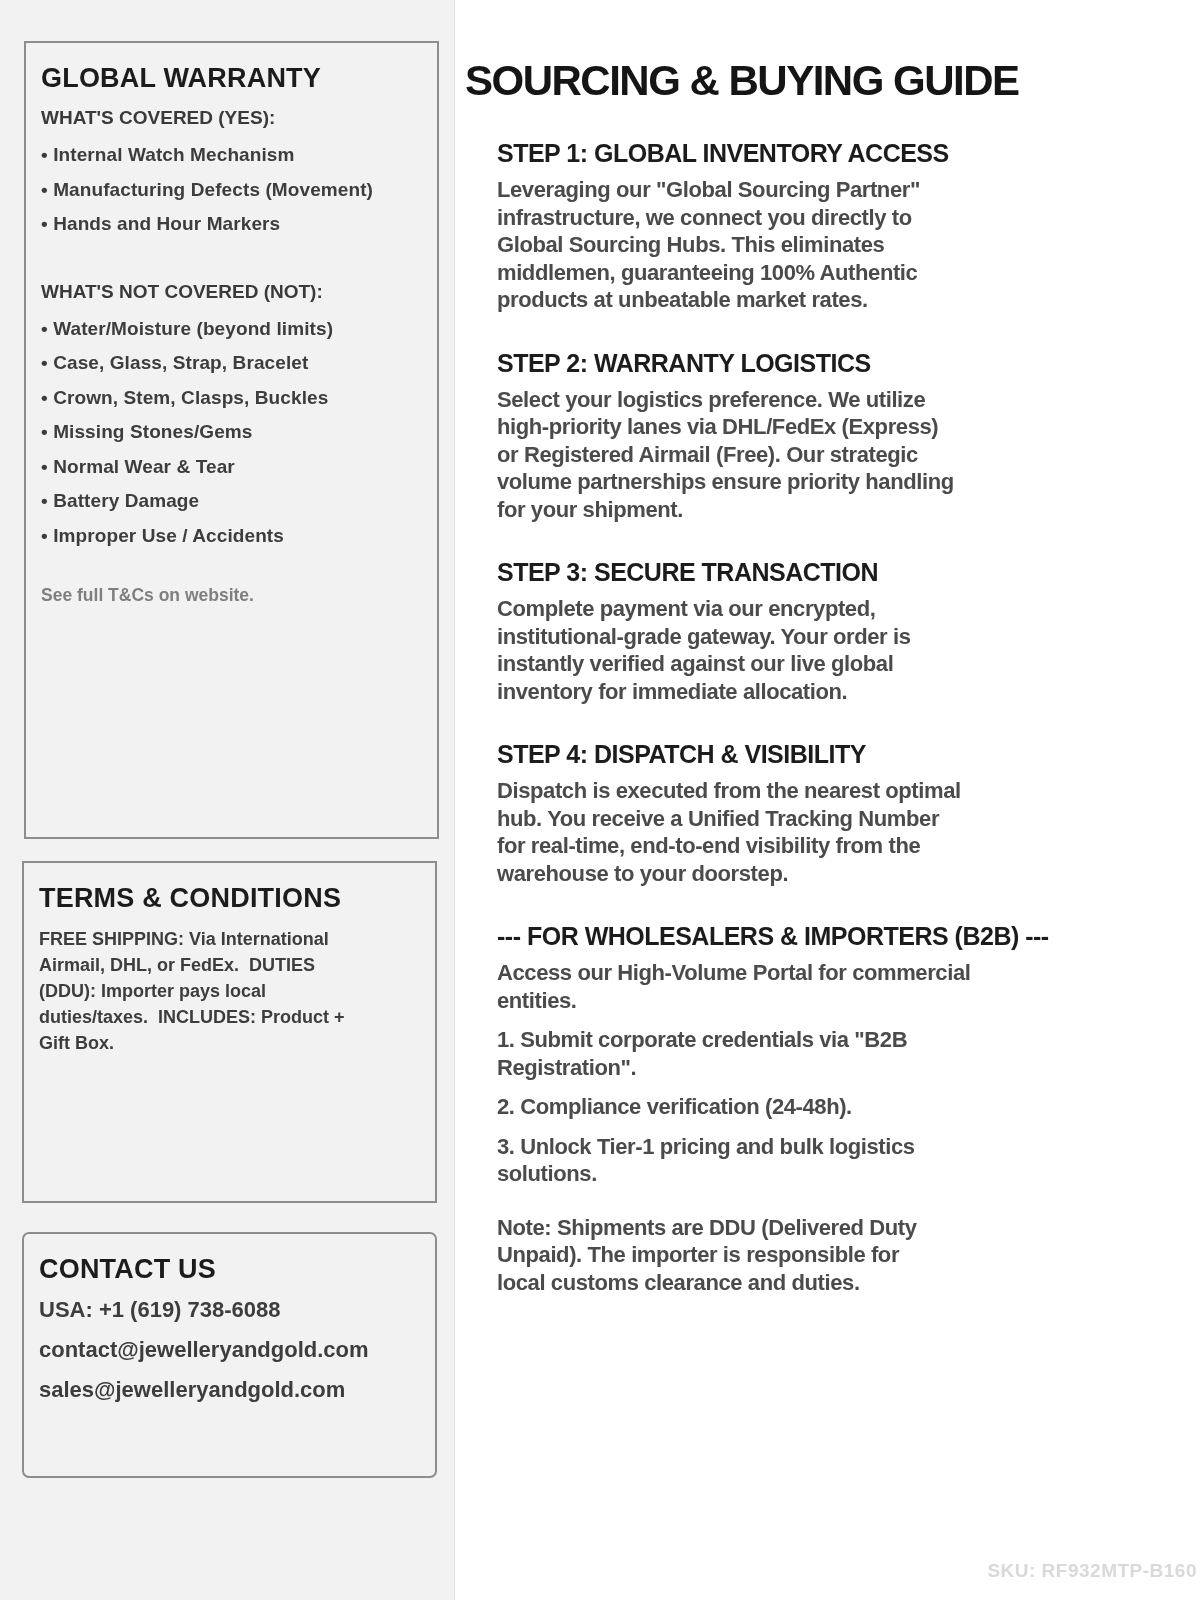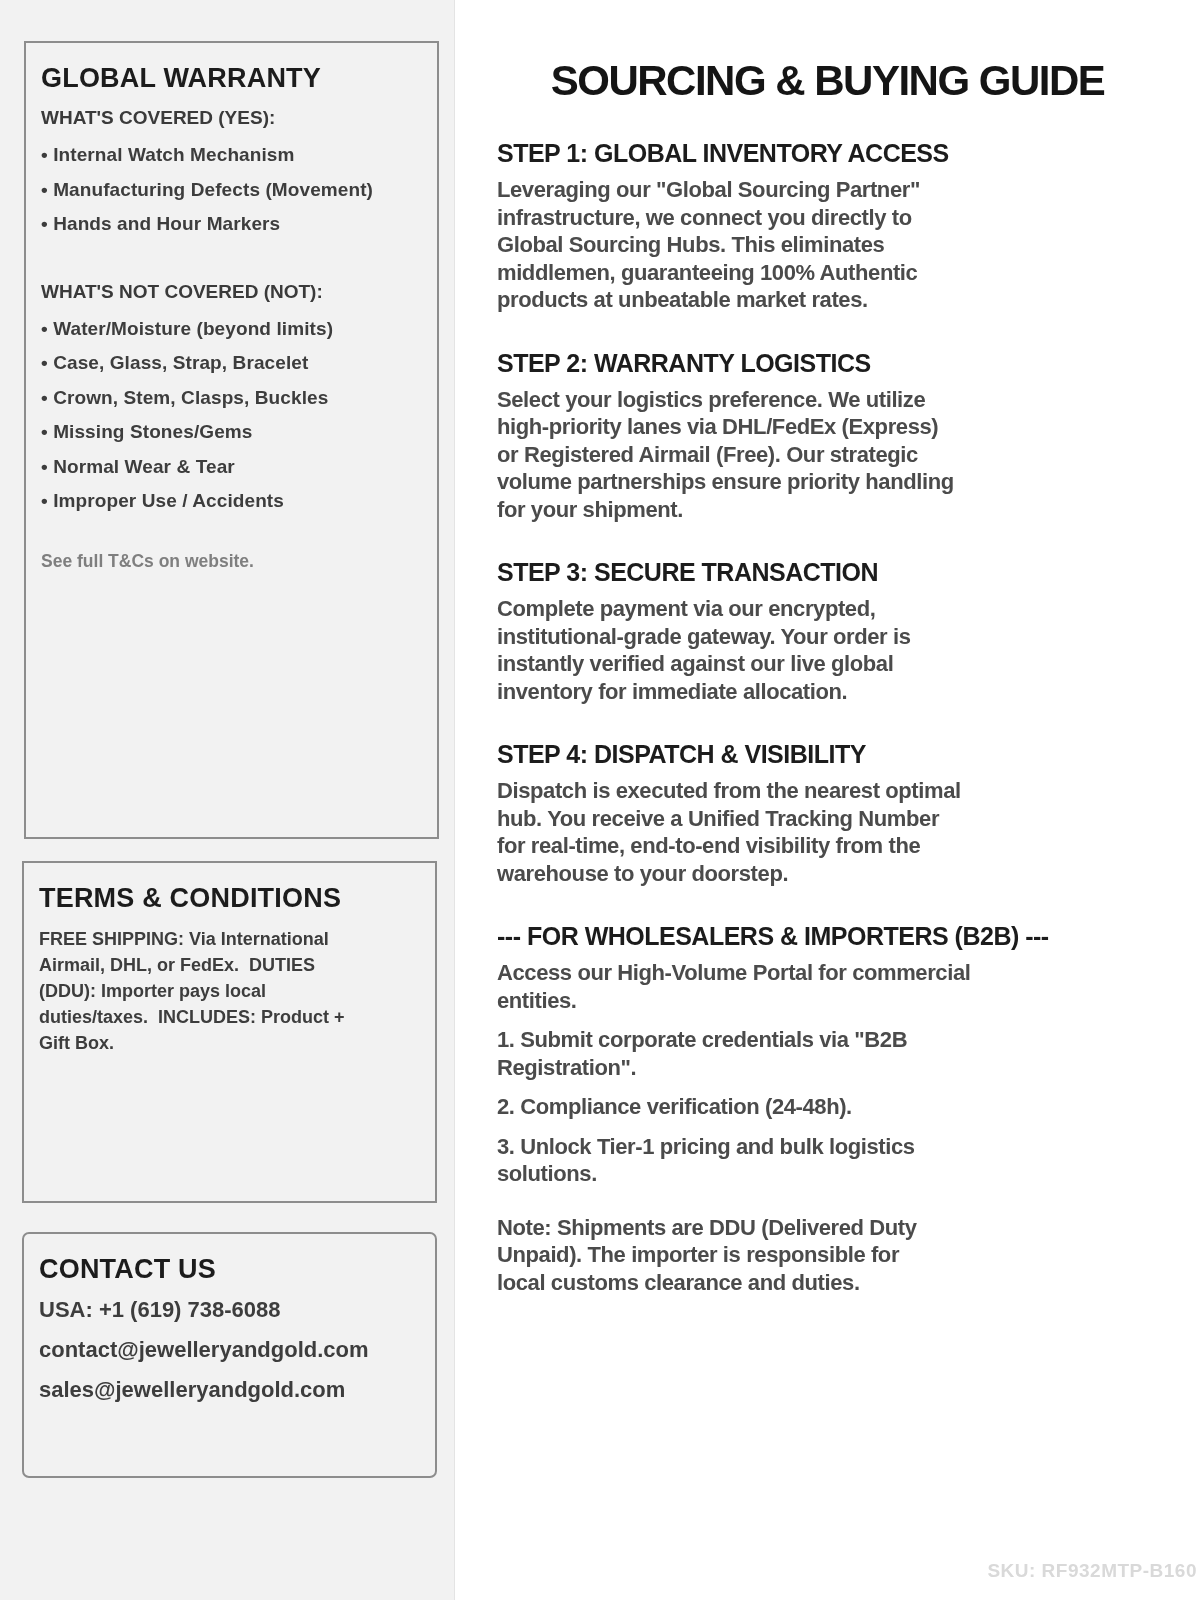--- a/index.html
+++ b/index.html
@@ -72,21 +72,20 @@
   .contact-line:first-of-type { margin-top: 14px; }
 
   
   .main {
     position: absolute; left: 455px; top: 0;
     width: 745px; height: 1600px;
     box-sizing: border-box;
   }
   .main-title {
     margin: 58px 10px 0 10px;
-    text-align: center;
     font-size: 42px; font-weight: bold;
     color: #151515; line-height: 46px;
     letter-spacing: -1.5px;
   }
   .section { margin: 0 44px 0 42px; }
   .section h2 {
     margin: 34px 0 0;
     font-size: 25px; font-weight: bold;
     color: #1c1c1c; line-height: 30px;
     letter-spacing: -0.5px;
@@ -124,20 +123,21 @@
       <li>Hands and Hour Markers</li>
     </ul>
 
     <h3 class="side-subhead gap-top">WHAT'S NOT COVERED (NOT):</h3>
     <ul class="side-list">
       <li>Water/Moisture (beyond limits)</li>
       <li>Case, Glass, Strap, Bracelet</li>
       <li>Crown, Stem, Clasps, Buckles</li>
       <li>Missing Stones/Gems</li>
       <li>Normal Wear &amp; Tear</li>
+      <li>Battery Damage</li>
       <li>Improper Use / Accidents</li>
     </ul>
 
     <p class="side-footnote">See full T&amp;Cs on website.</p>
   </div>
 
   <div class="side-box box-terms">
     <h2 class="side-title">TERMS &amp; CONDITIONS</h2>
     <p class="side-body">FREE SHIPPING: Via International
 Airmail, DHL, or FedEx.  DUTIES

